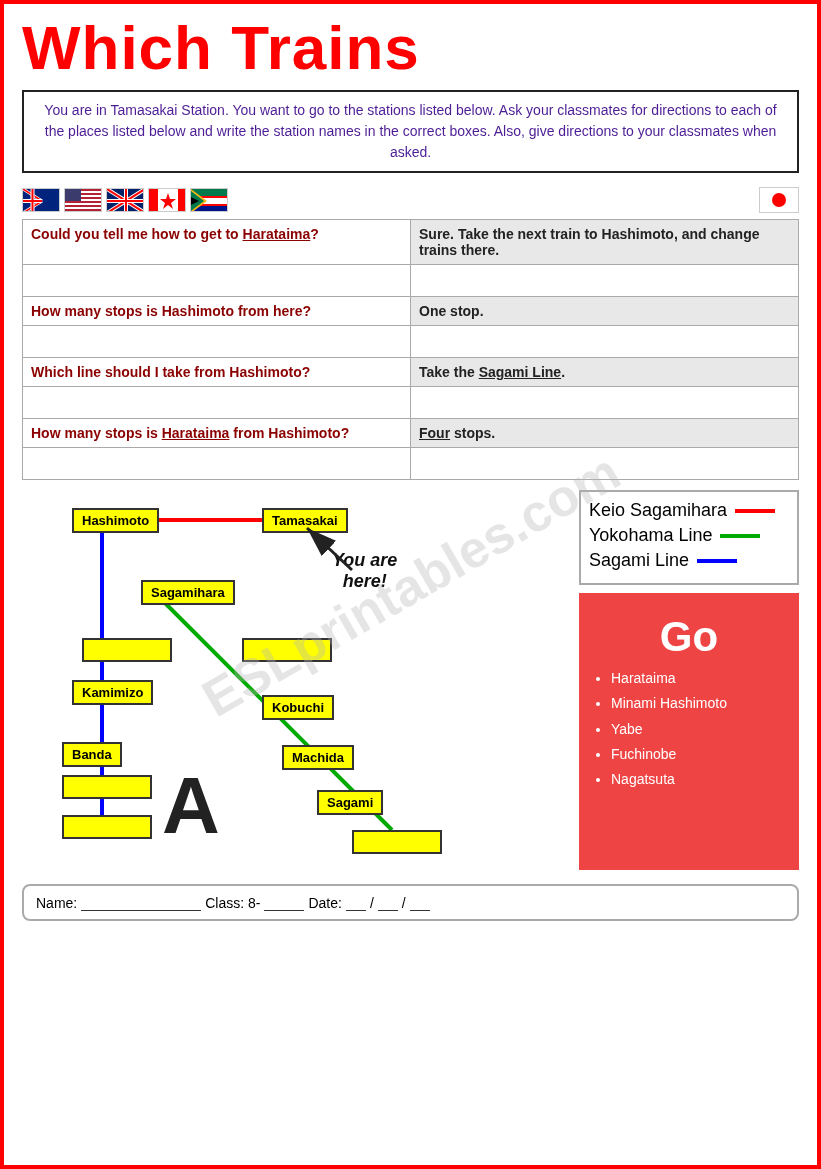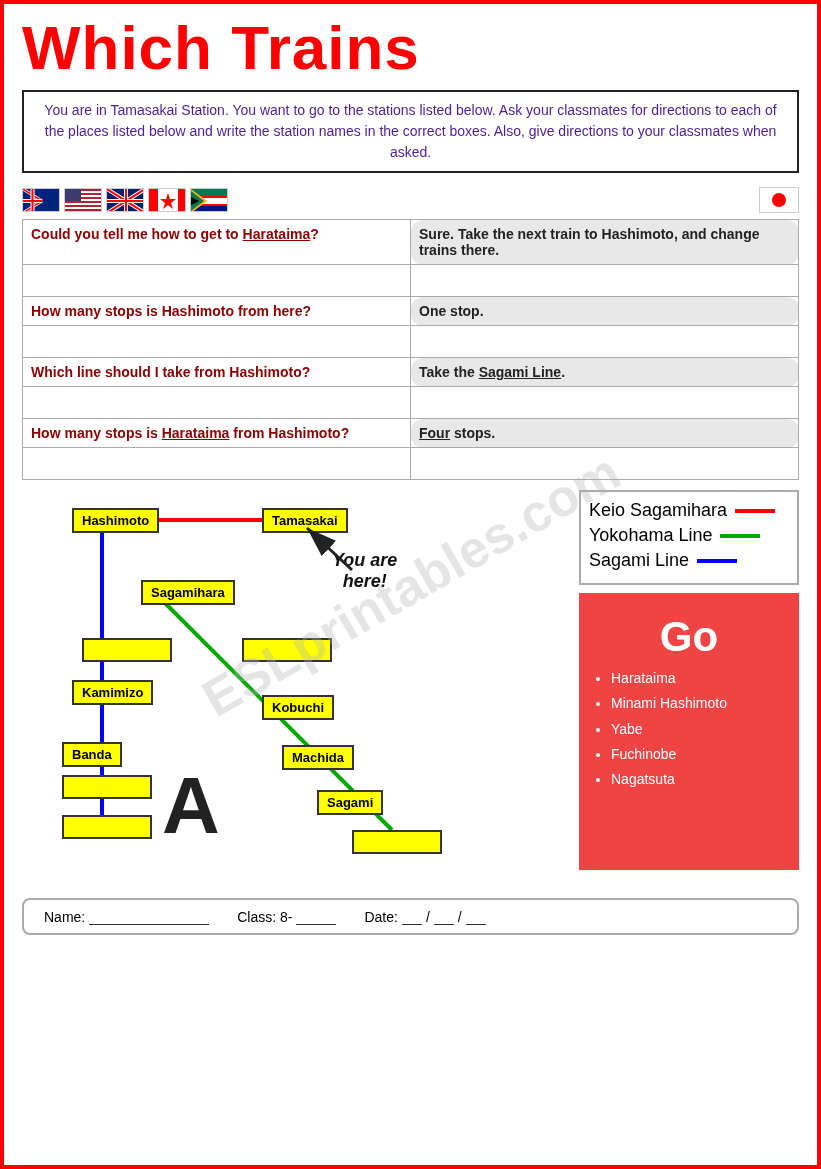--- a/index.html
+++ b/index.html
@@ -97,21 +97,20 @@
       width: 50%;
     }
     .conv-table .left-col {
       color: #8B0000;
       font-weight: bold;
     }
     .conv-table .right-col {
       background: #e8e8e8;
       color: #222;
       font-weight: bold;
-      border-radius: 12px;
     }
     .conv-table .input-row td {
       height: 32px;
       background: #fff;
     }
     .underline { text-decoration: underline; }
 
     
     .bottom-section {
       display: flex;
@@ -189,25 +188,25 @@
       position: absolute;
       top: 0; left: 0;
       width: 100%;
       height: 100%;
     }
 
     
     .footer {
       border: 2px solid #aaa;
       border-radius: 8px;
-      padding: 8px 20px;
-      margin-top: 28px;
+      padding: 8px 12px;
+      margin-top: 14px;
       font-size: 14px;
       display: flex;
-      gap: 28px;
+      gap: 4px;
       align-items: center;
     }
     .footer-field {
       display: flex;
       align-items: center;
       gap: 4px;
     }
     .footer-underline {
       border-bottom: 1px solid #333;
       display: inline-block;

